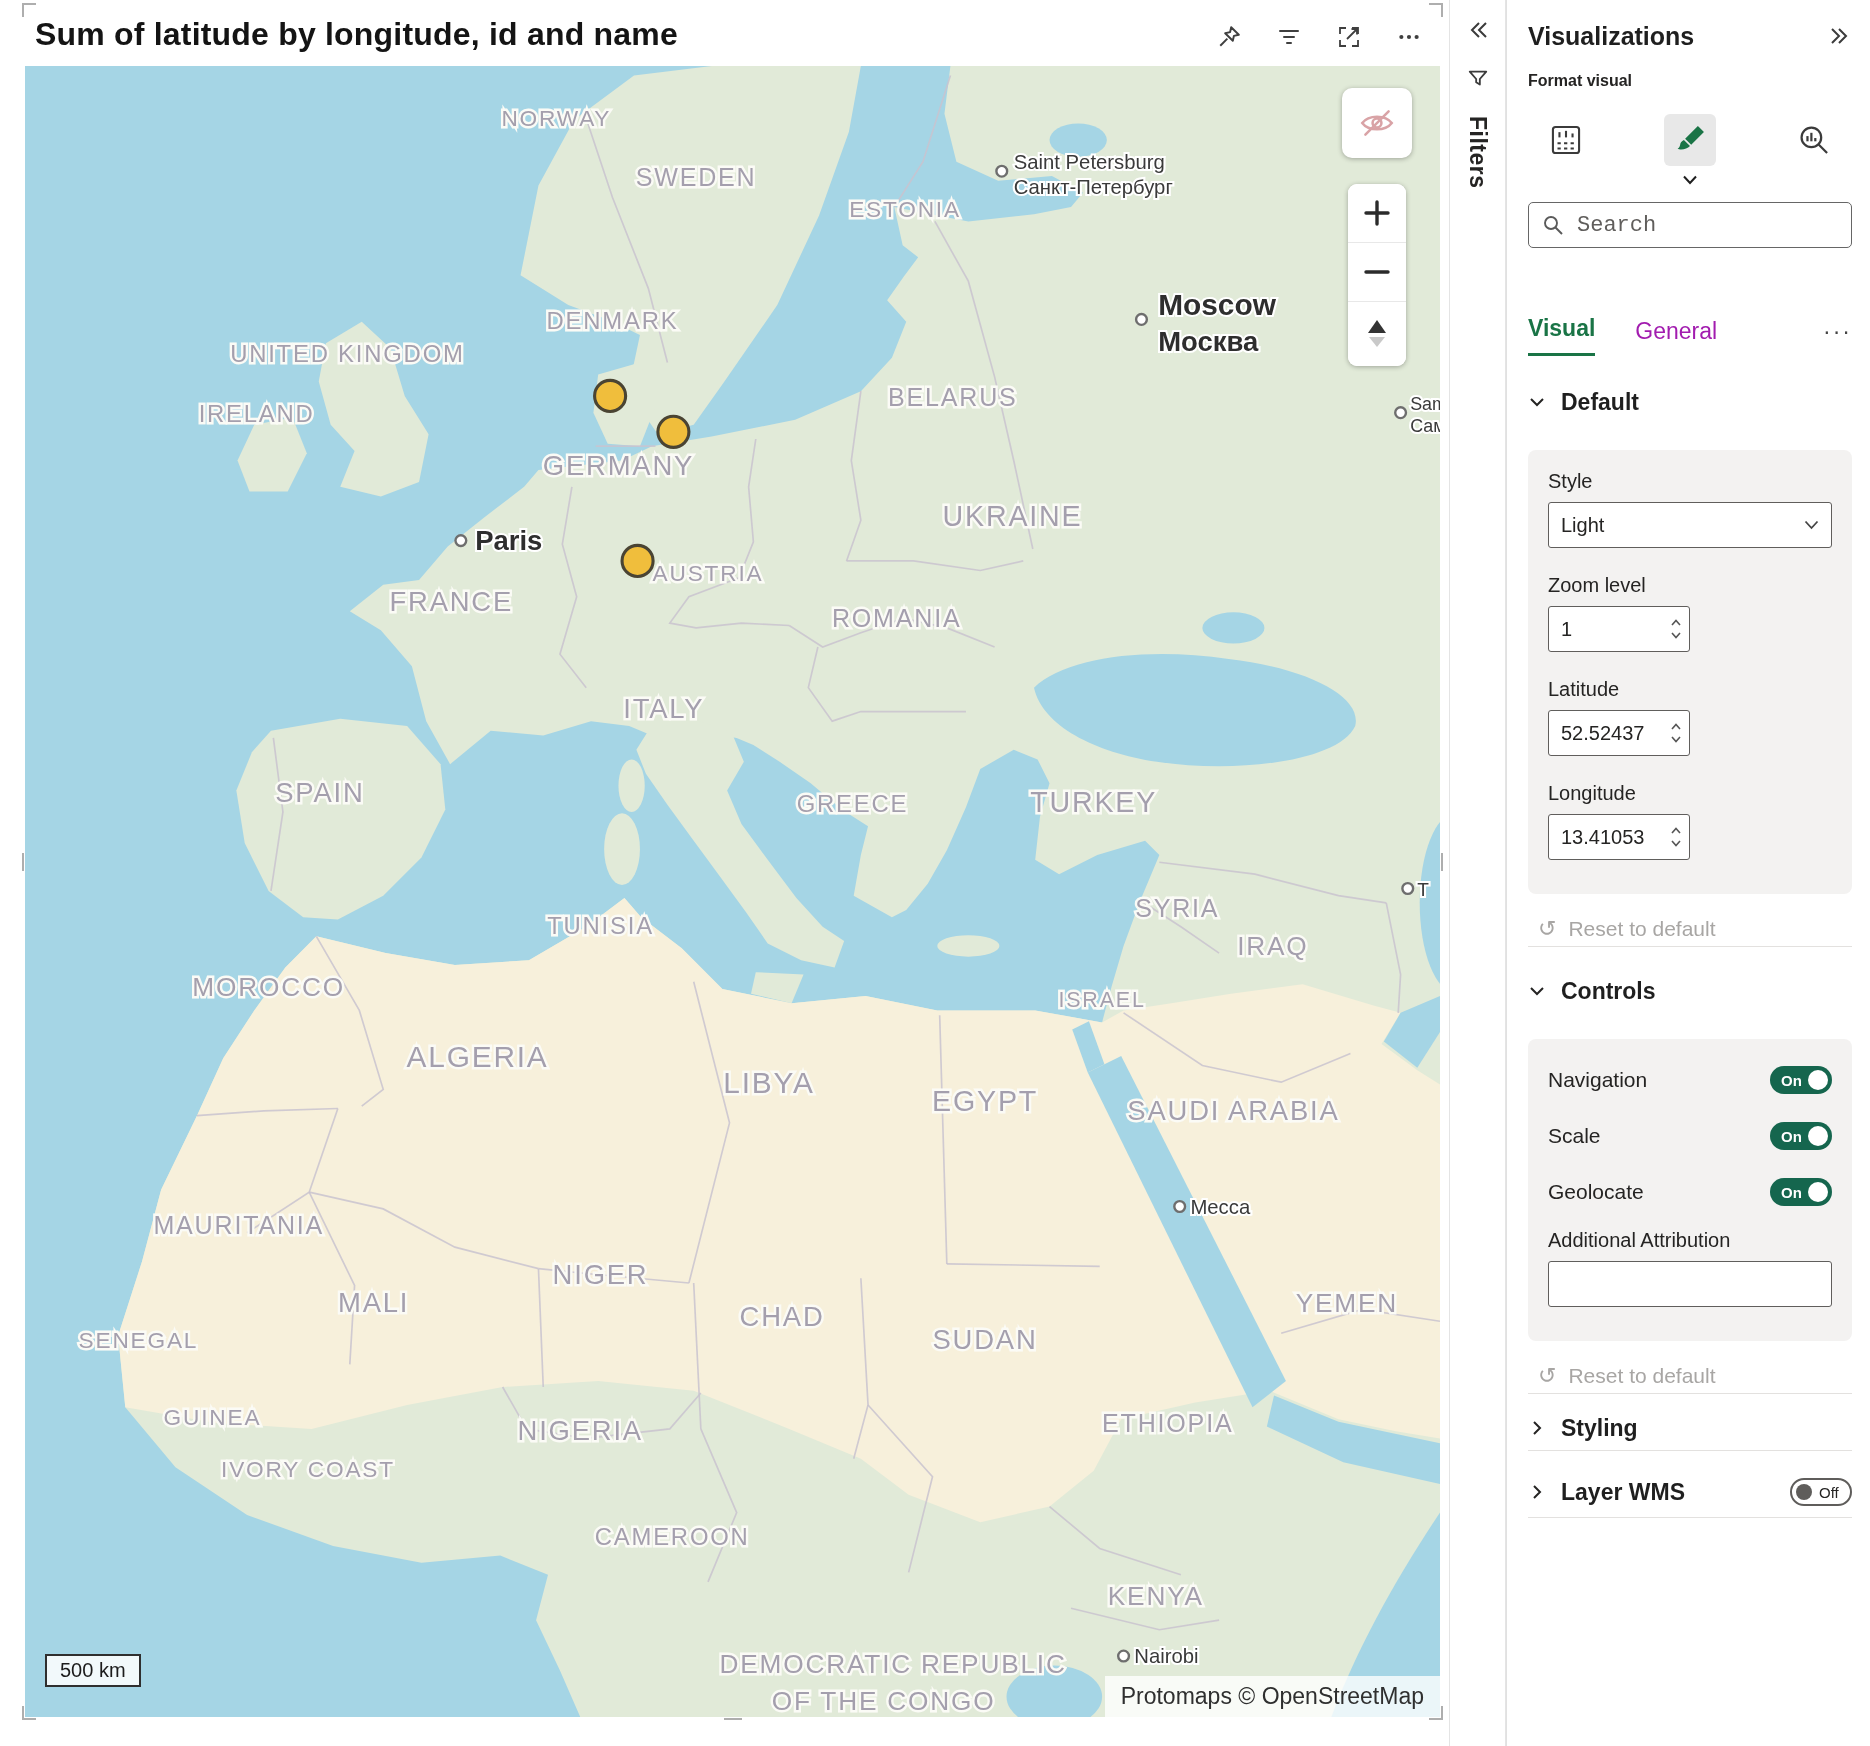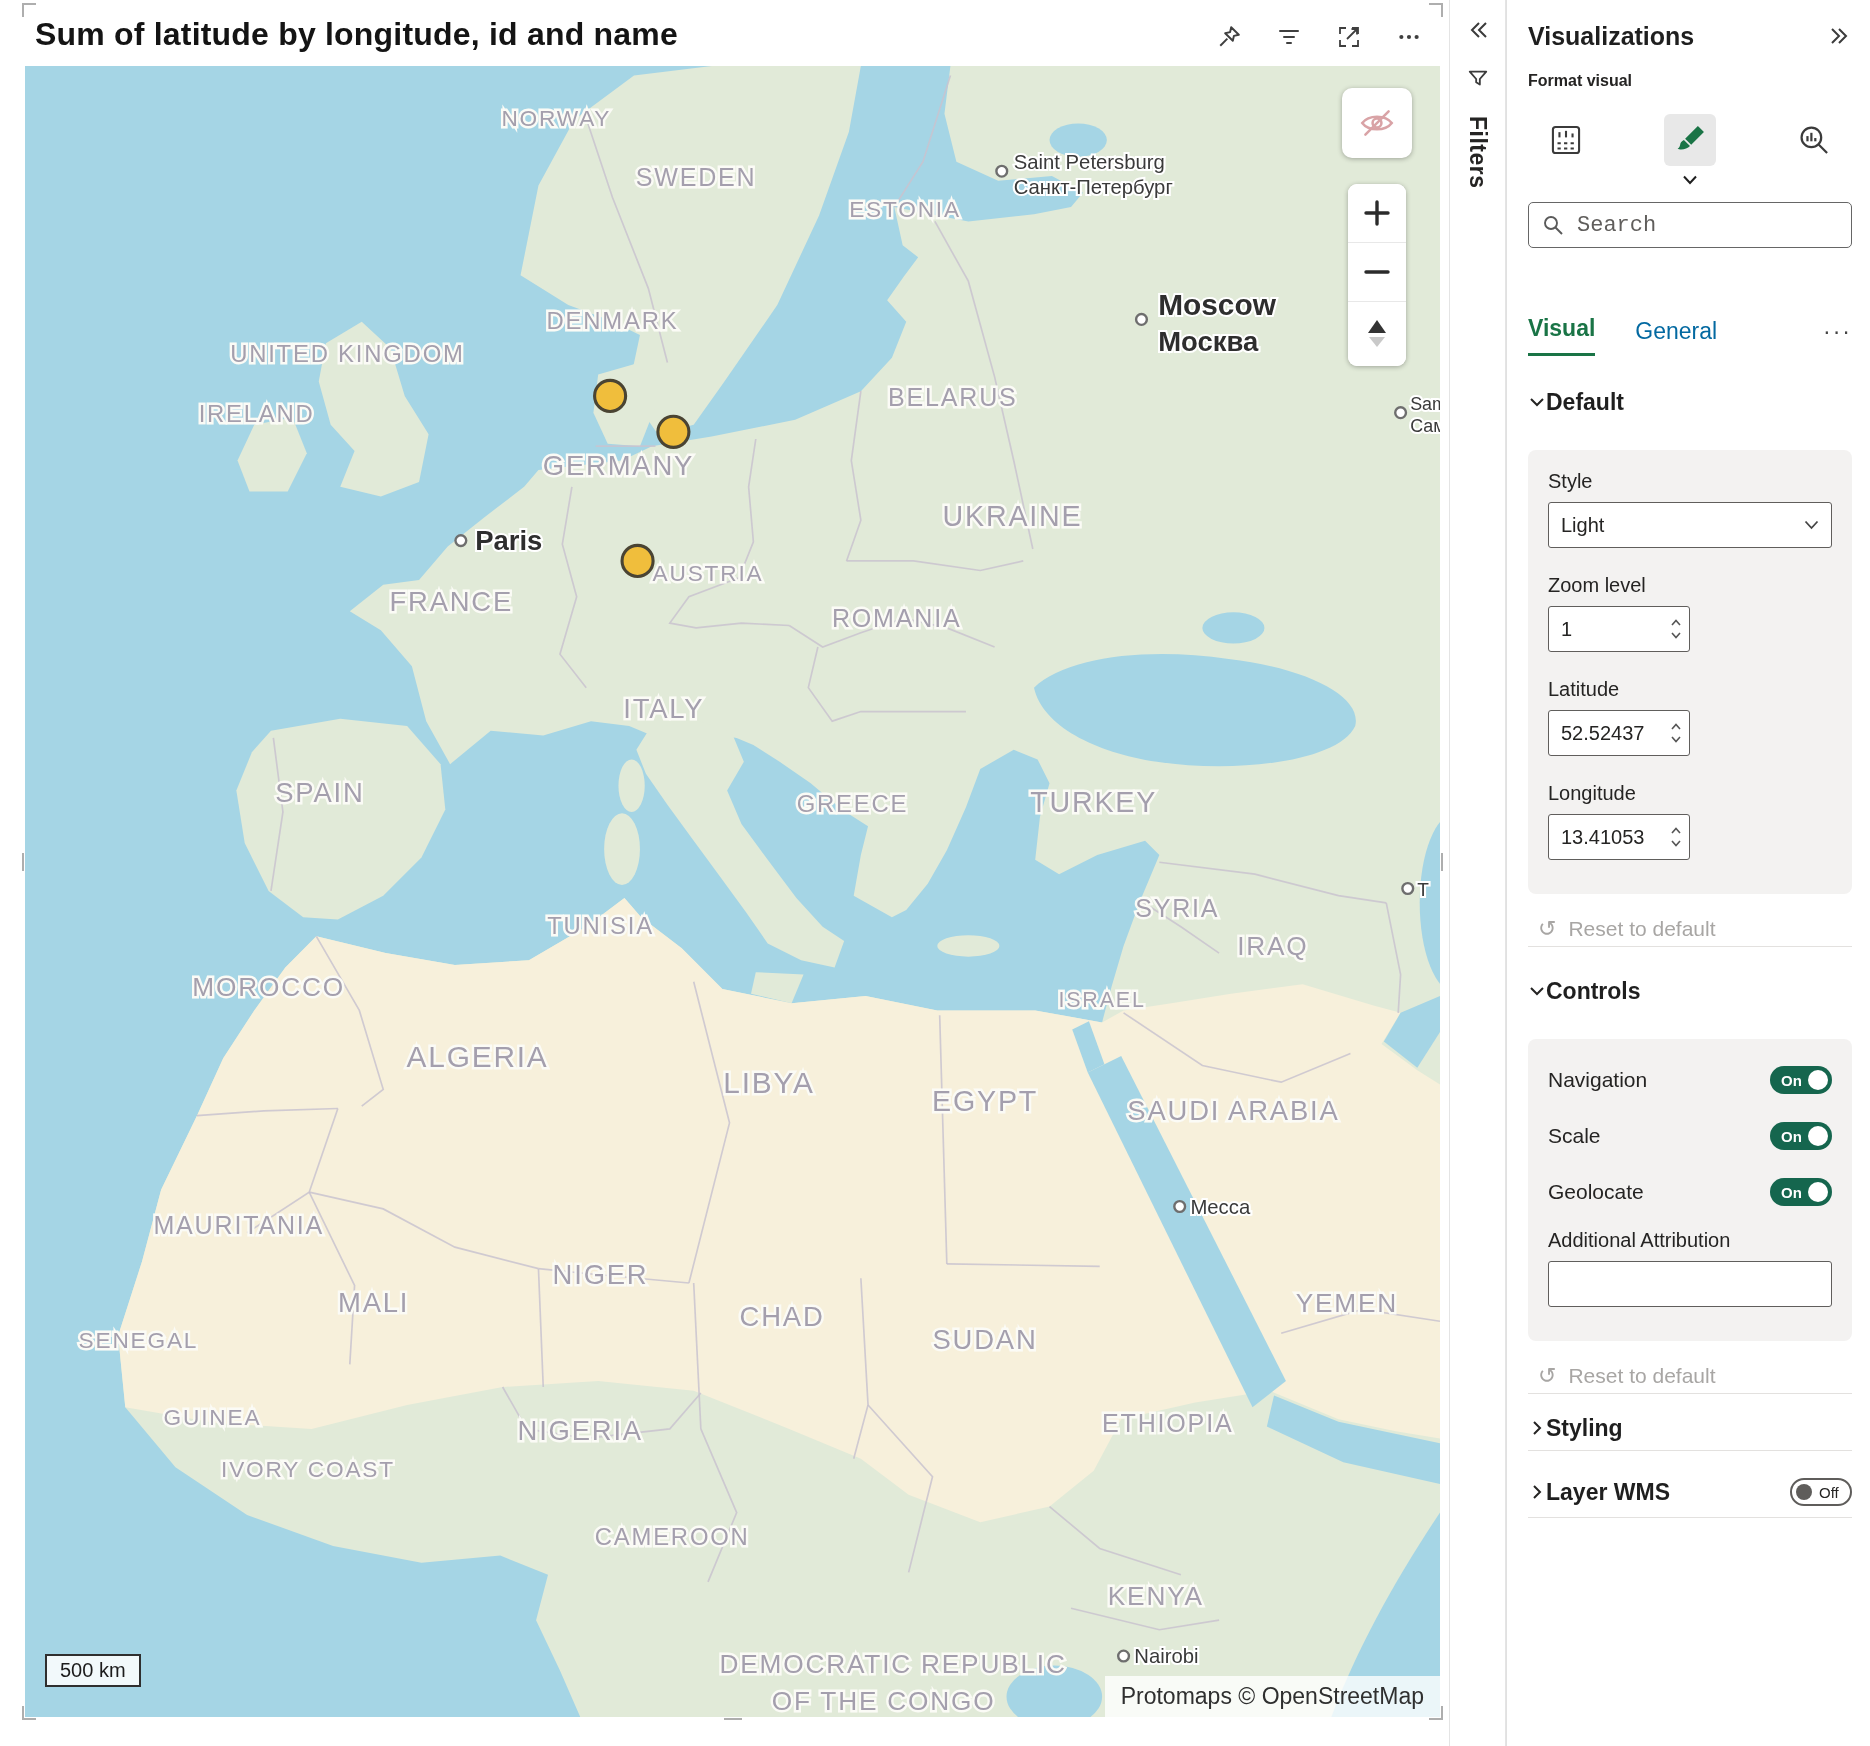--- a/index.html
+++ b/index.html
@@ -61,24 +61,24 @@
   .pane-title{font-size:25px;font-weight:700;color:#1f1f1f}
   .pane-sub{margin-top:18px;font-size:16px;font-weight:700;height:24px}
   .icon-row{margin-top:16px;height:56px;display:flex;justify-content:space-between;align-items:center;padding:0 12px}
   .fmt-icon{width:52px;height:52px;display:flex;align-items:center;justify-content:center;position:relative;border-radius:6px;color:#3b3b3b;cursor:pointer}
   .fmt-icon.selected{background:#e8e8e8}
   .sel-caret{position:absolute;left:50%;transform:translateX(-50%);bottom:-19px;color:#1f1f1f;display:flex}
   .search{margin-top:34px;height:46px;border:1.5px solid #666;border-radius:5px;display:flex;align-items:center;padding:0 12px;gap:10px;background:#fff}
   .search input{border:none;outline:none;flex:1;font-size:22px;font-family:Liberation Mono, monospace;color:#252423;background:transparent}
   ::placeholder{color:#605e5c;opacity:1}
   .tabs{margin-top:62px;display:flex;align-items:flex-end;gap:40px;height:46px}
-  .tab{font-size:23px;padding-bottom:11px;color:#0369a1;cursor:pointer}
+  .tab{font-size:23px;padding-bottom:11px;color:#a21caf;cursor:pointer}
   .tab.active{color:var(--accent-green,#1A7446);font-weight:700;border-bottom:3px solid var(--accent-green,#1A7446)}
   .tab-more{margin-left:auto;font-size:23px;color:#444;padding-bottom:11px;letter-spacing:2px;cursor:pointer}
-  .sec-header{display:flex;align-items:center;font-size:23px;font-weight:700;color:#1f1f1f;cursor:pointer}
+  .sec-header{display:flex;align-items:center;gap:15px;font-size:23px;font-weight:700;color:#1f1f1f;cursor:pointer}
   .sec-default{margin-top:26px;height:40px}
   .sec-controls{margin-top:24px;height:40px}
   .sec-styling{margin-top:12px;height:44px}
   .sec-wms{margin-top:16px;height:50px}
   .sec-chev{color:#252423;display:flex;width:18px;justify-content:center}
   .card{background:#f3f2f1;border-radius:8px}
   .card.default{margin-top:28px;padding:20px 20px 34px}
   .field-label{font-size:20px;color:#252423;height:24px}
   .mt26{margin-top:26px}
   .dropdown{margin-top:8px;height:46px;background:#fff;border:1px solid #605e5c;border-radius:3px;display:flex;

